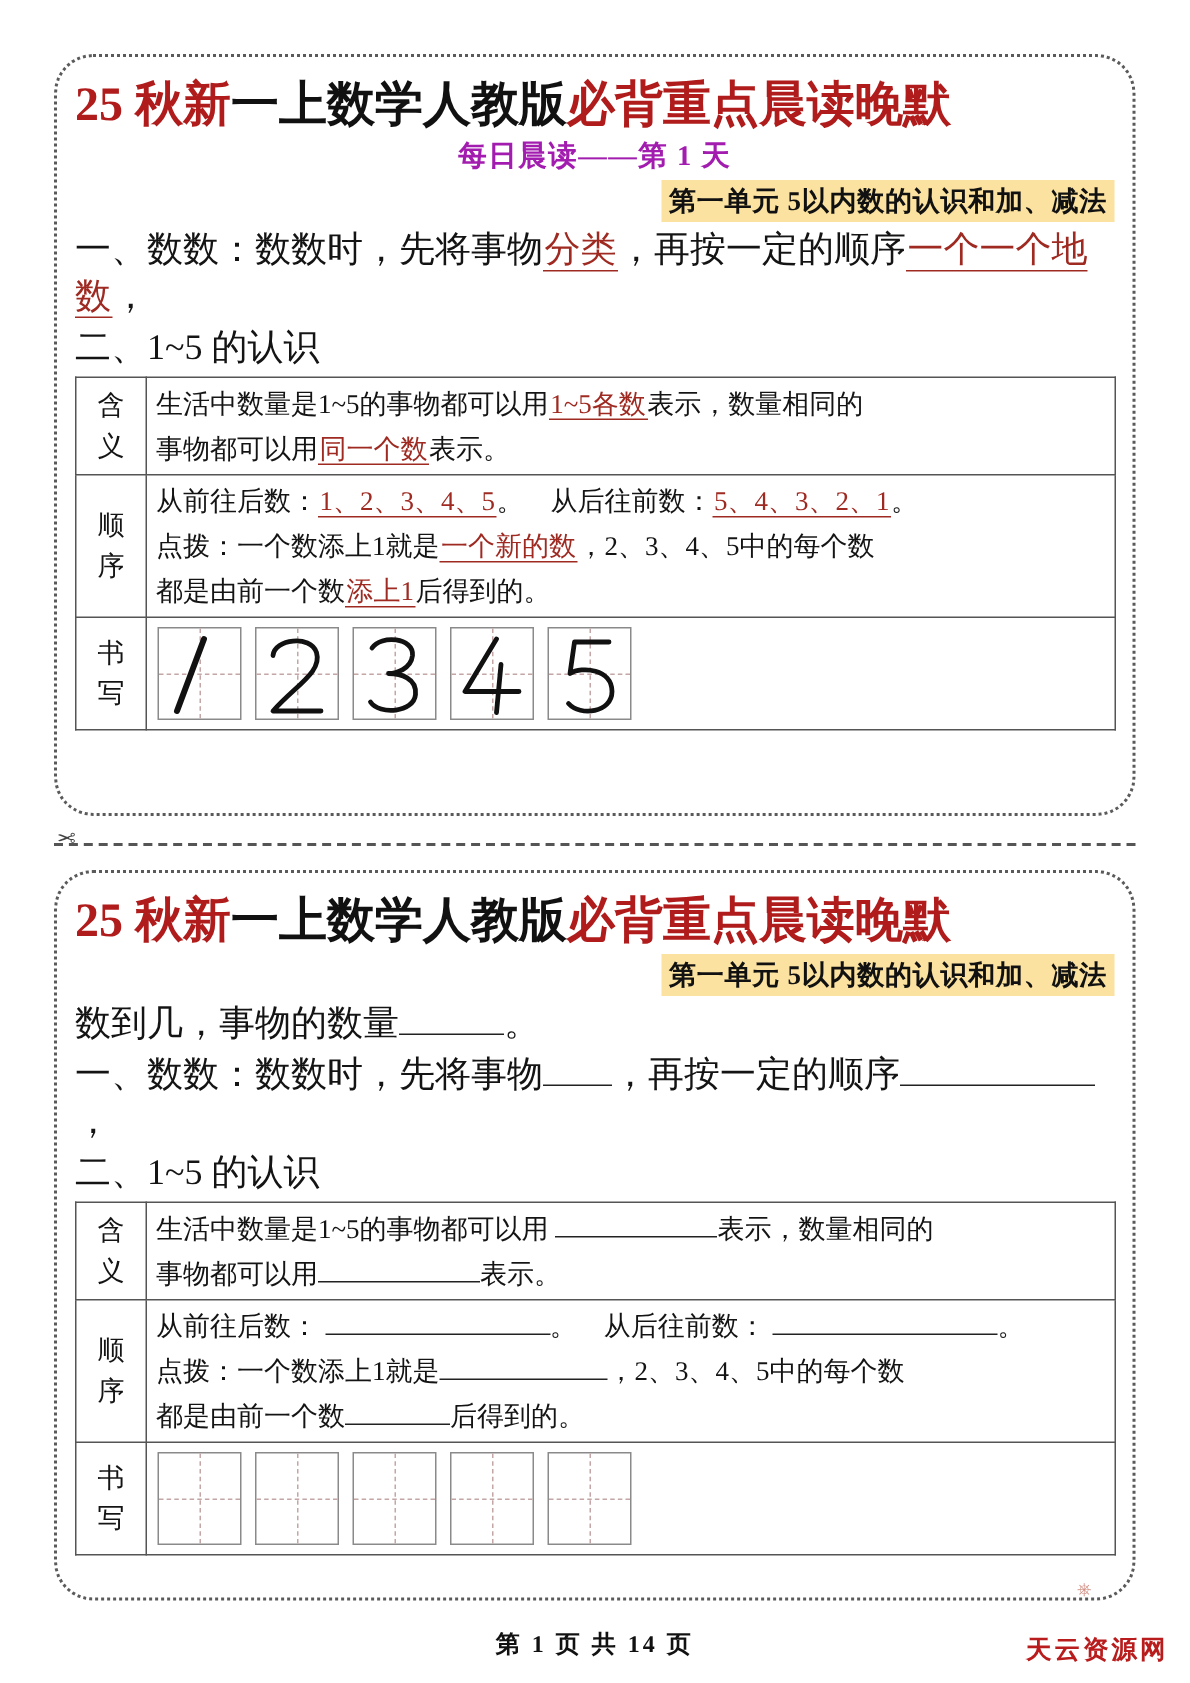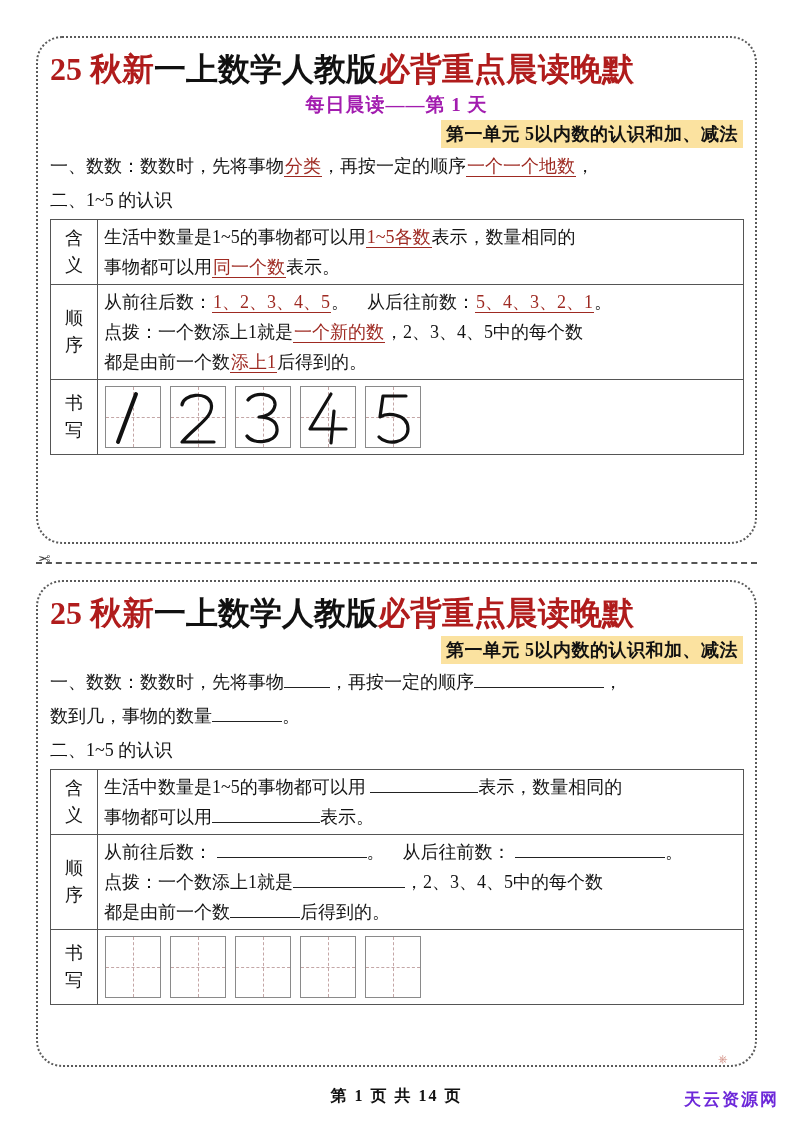--- a/index.html
+++ b/index.html
@@ -69,21 +69,21 @@
     background: #fbe2a0;
     color: #111;
     font-size: 18px;
     font-weight: bold;
     padding: 1px 5px;
     letter-spacing: 0.5px;
   }
 
   
   .para {
-    font-size: 18px;
+    font-size: 24px;
     color: #141414;
     line-height: 31px;
     margin: 3px 0 0 0;
     letter-spacing: 0px;
     font-family: Liberation Serif, serif;
   }
   .ans {
     color: #9e2a22;
     border-bottom: 1.5px solid #9e2a22;
     padding: 0 1px;
@@ -186,21 +186,21 @@
     color: #111;
     letter-spacing: 2px;
     font-weight: bold;
   }
   .watermark {
     position: absolute;
     right: 14px;
     top: 1088px;
     font-size: 17px;
     font-weight: bold;
-    color: #6d28d9;
+    color: #b91c1c;
     letter-spacing: 2px;
   }
   .redmark {
     position: absolute;
     left: 718px;
     top: 1052px;
     width: 28px;
     height: 12px;
     color: #c46a5a;
     font-size: 12px;
@@ -307,24 +307,24 @@
     <div class="main-title">
       <span class="t-red">25 秋新</span><span class="t-black">一上数学人教版</span><span class="t-red">必背重点晨读晚默</span>
     </div>
 
 
     <div class="unit-title-wrap">
       <span class="unit-title">第一单元 5以内数的认识和加、减法</span>
     </div>
 
     <div class="para">
+      <span>数到几，事物的数量</span><span class="blank b-md"></span><span>。</span>
+    </div>
+    <div class="para">
       <span>一、数数：数数时，先将事物</span><span class="blank b-sm"></span><span>，再按一定的顺序</span><span class="blank b-xl"></span><span>，</span>
-    </div>
-    <div class="para">
-      <span>数到几，事物的数量</span><span class="blank b-md"></span><span>。</span>
     </div>
 
     <div class="para">二、1~5 的认识</div>
 
     <table class="grid">
       <tbody>
           <tr>
         <td class="rowlab">含义</td>
         <td class="content">
           <div class="cellline"><span>生活中数量是1~5的事物都可以用</span>&nbsp;<span class="blank b-lg"></span><span>表示，数量相同的</span></div>

